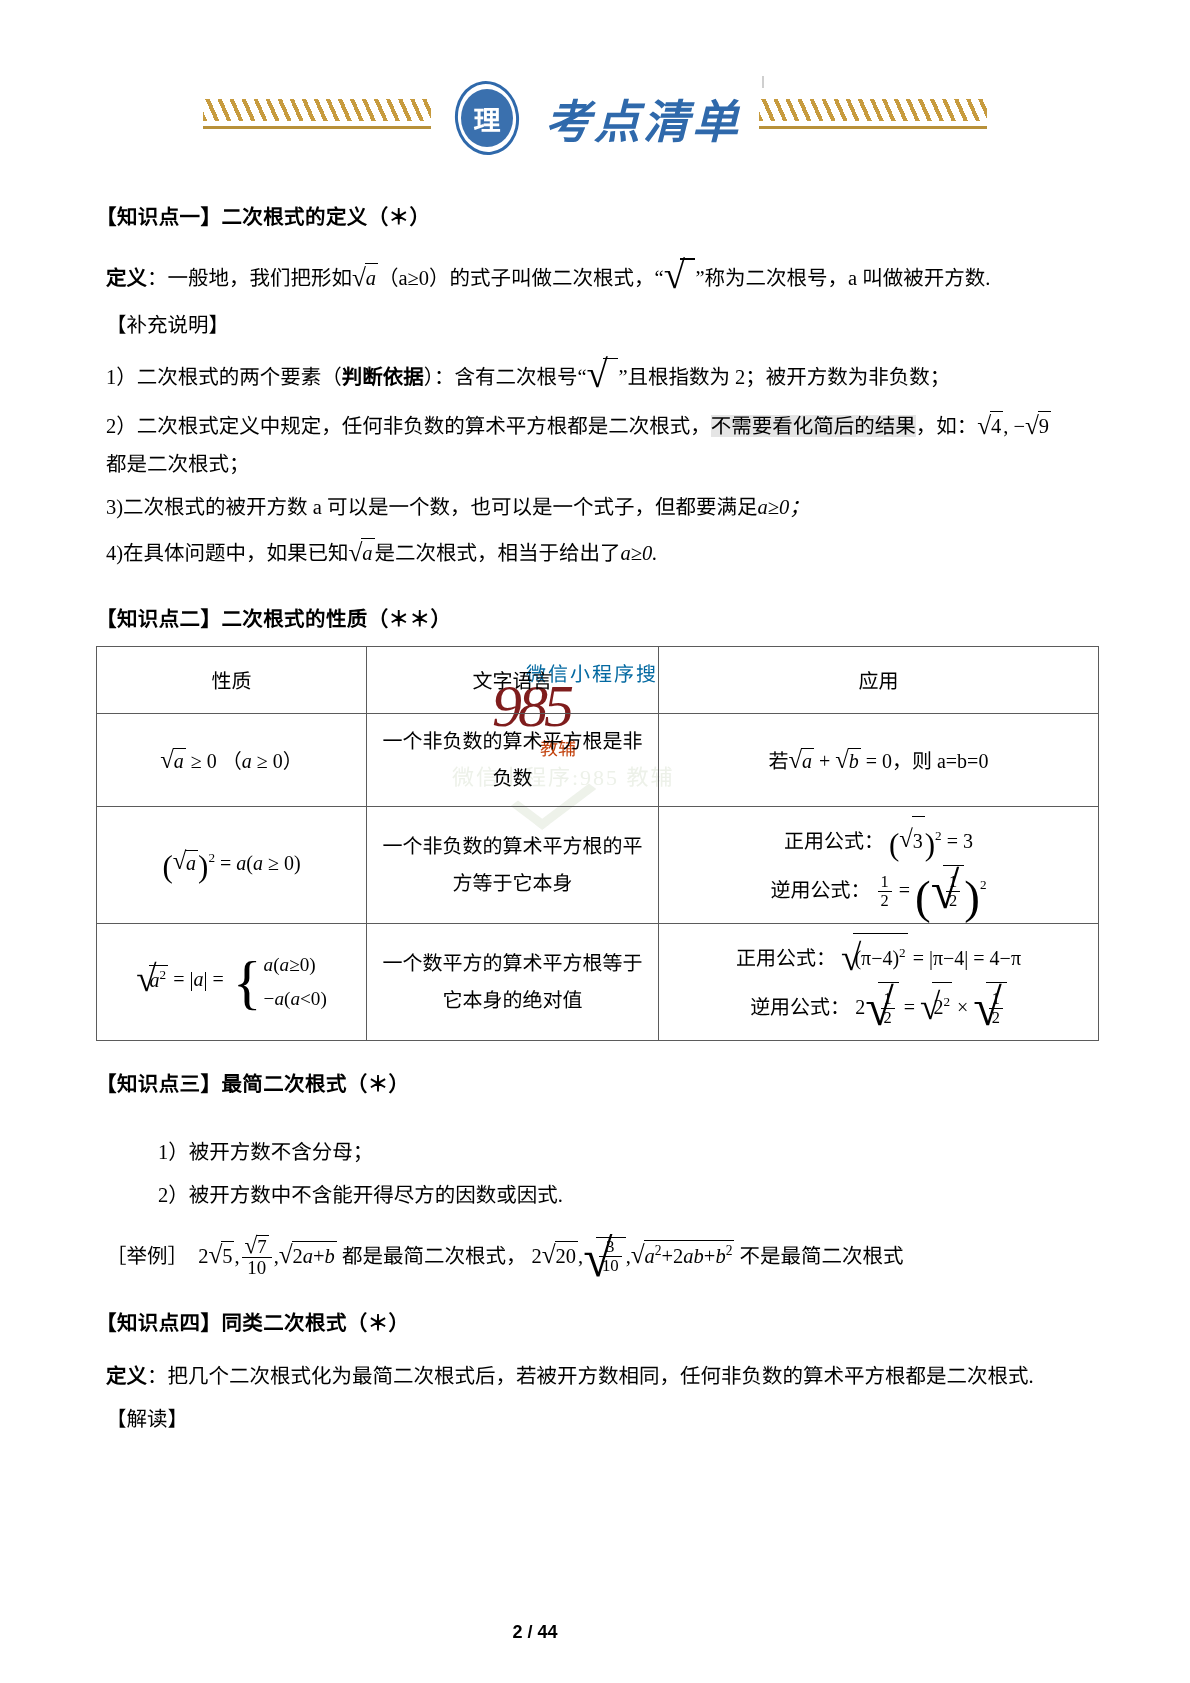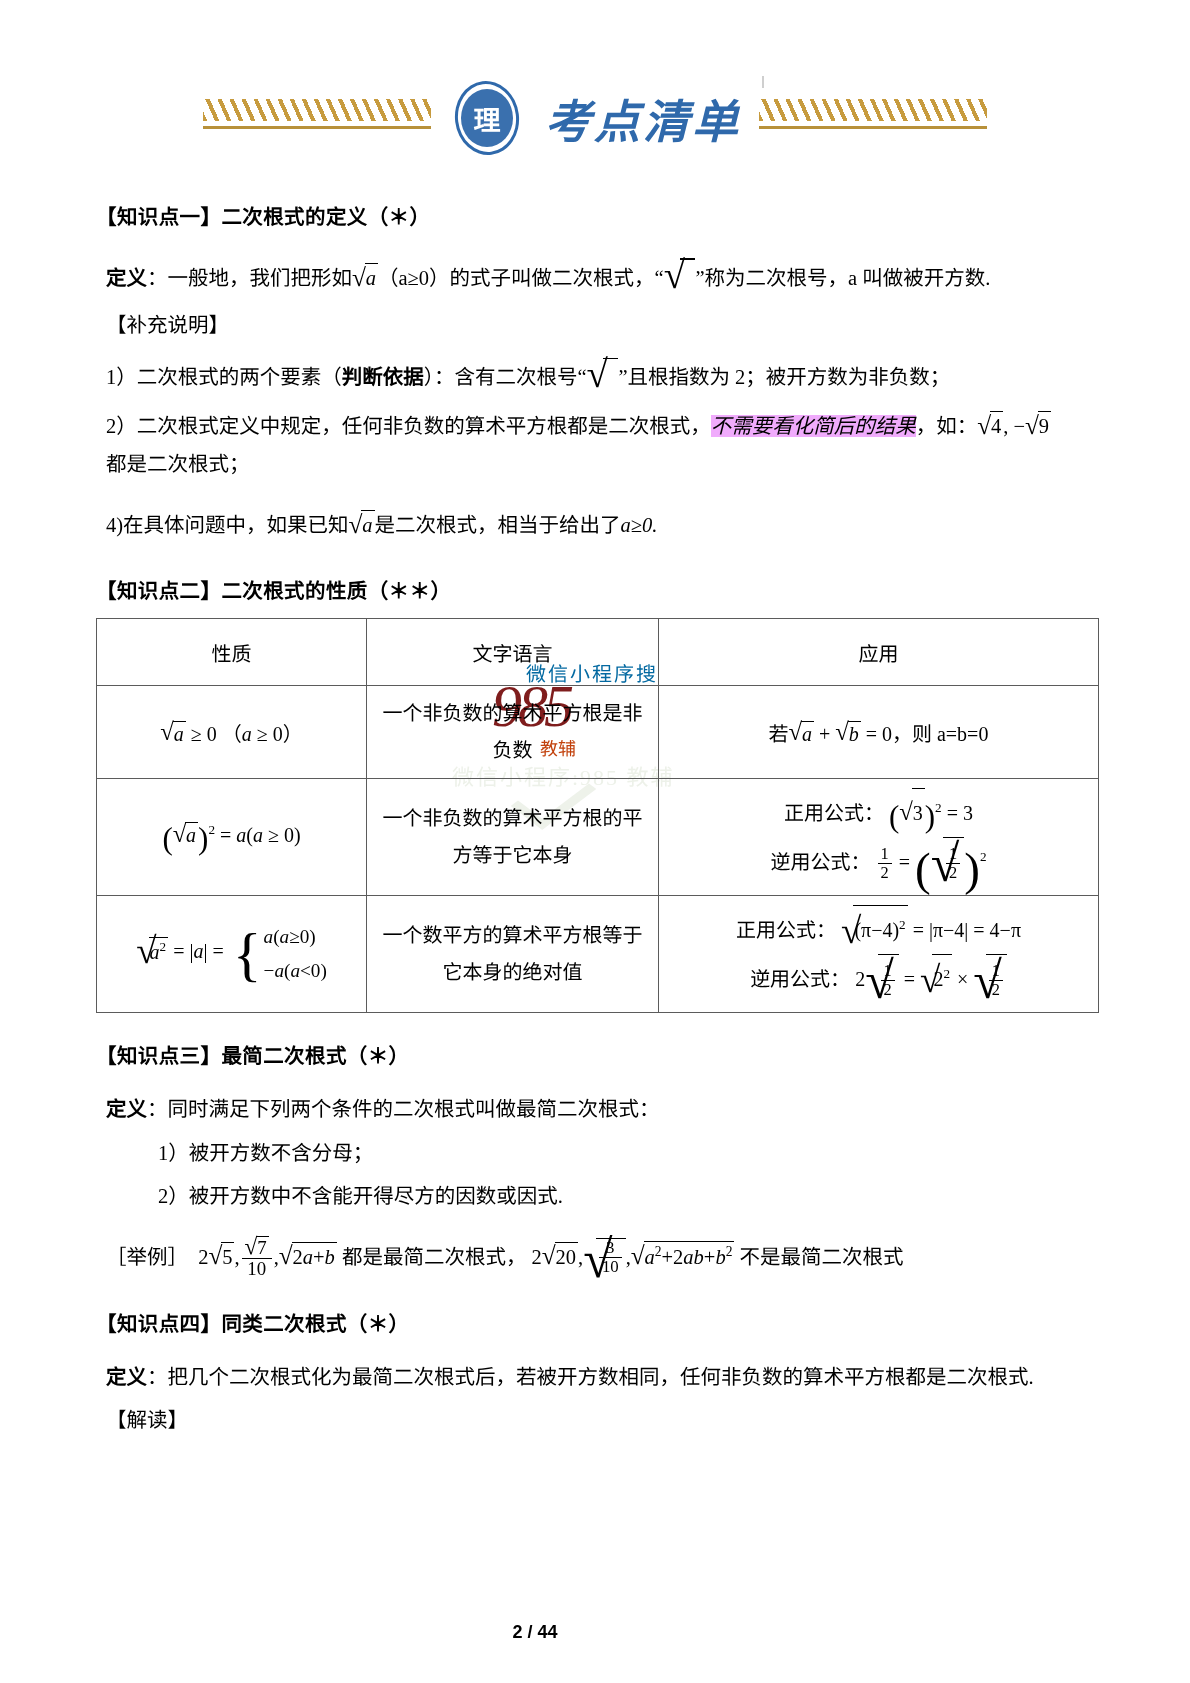--- a/index.html
+++ b/index.html
@@ -124,21 +124,21 @@
     font-size: 20.5px;
     line-height: 1.35;
     margin: 0;
     white-space: nowrap;
   }
   .lead {
     font-family: "Liberation Sans", "DejaVu Sans", sans-serif;
     font-weight: bold;
   }
   .b { font-weight: bold; }
-  .hl { background: #f0abfc; font-style: italic; }
+  .hl { background: #e5e5e5; }
 
   .indent1 { padding-left: 10px; }
   .indent2 { padding-left: 62px; }
 
   
   .mi { font-style: italic; font-family: "Liberation Serif", serif; }
   .sq {
     display: inline-block;
     position: relative;
     padding-left: 0.62em;
@@ -355,20 +355,23 @@
     </p>
 
     <div class="gap-s"></div>
     <p class="para indent1">
       <span>2）二次根式定义中规定，任何非负数的算术平方根都是二次根式，</span><span class="hl">不需要看化简后的结果</span><span>，如：</span><span class="sq"><span class="rad">√</span><span class="bod">4</span></span>, −<span class="sq"><span class="rad">√</span><span class="bod">9</span></span>
     </p>
     <div style="height:10px"></div>
     <p class="para indent1">都是二次根式；</p>
 
     <div class="gap-s"></div>
+    <p class="para indent1">
+      <span>3)二次根式的被开方数 a 可以是一个数，也可以是一个式子，但都要满足</span><span class="mi">a≥0；</span>
+    </p>
 
     <div class="gap-s"></div>
     <p class="para indent1">
       <span>4)在具体问题中，如果已知</span><span class="sq"><span class="rad">√</span><span class="bod mi">a</span></span><span>是二次根式，相当于给出了</span><span class="mi">a≥0.</span>
     </p>
 
     <div class="gap-l"></div>
     <h2 class="kp">【知识点二】二次根式的性质（＊＊）</h2>
 
     <table class="props">
@@ -436,23 +439,20 @@
             </div>
           </td>
         </tr>
       </tbody>
     </table>
 
     <div class="gap-m"></div>
     <h2 class="kp">【知识点三】最简二次根式（＊）</h2>
 
     <div class="gap-m"></div>
-    <p class="para indent1">
-      <span class="lead">定义</span><span>：同时满足下列两个条件的二次根式叫做最简二次根式：</span>
-    </p>
 
     <div class="gap-s"></div>
     <p class="para indent2">1）被开方数不含分母；</p>
     <div class="gap-s"></div>
     <p class="para indent2">2）被开方数中不含能开得尽方的因数或因式.</p>
 
     <div class="gap-m"></div>
     <p class="para indent1">
       <span>［举例］</span>&nbsp;
       2<span class="sq"><span class="rad">√</span><span class="bod">5</span></span>,<span class="frac" style="font-size:0.92em"><span class="num"><span class="sq"><span class="rad">√</span><span class="bod">7</span></span></span><span class="den">10</span></span>,<span class="sq"><span class="rad">√</span><span class="bod">2<span class="mi">a</span>+<span class="mi">b</span></span></span>

